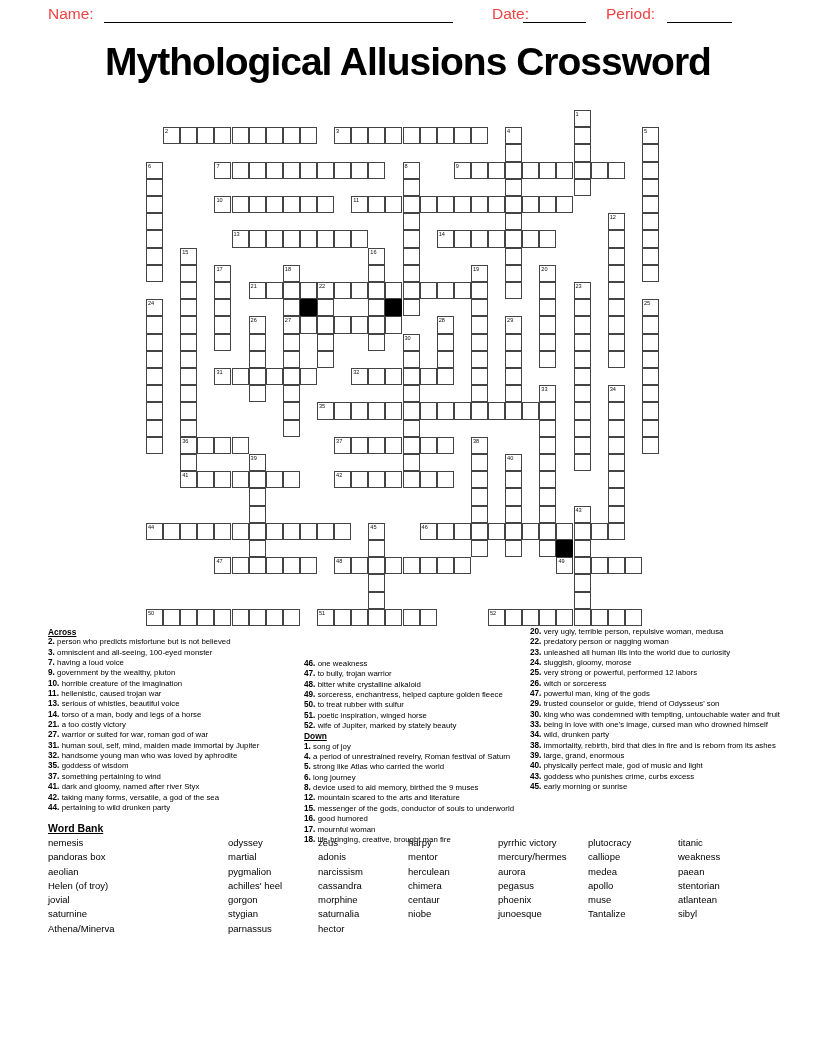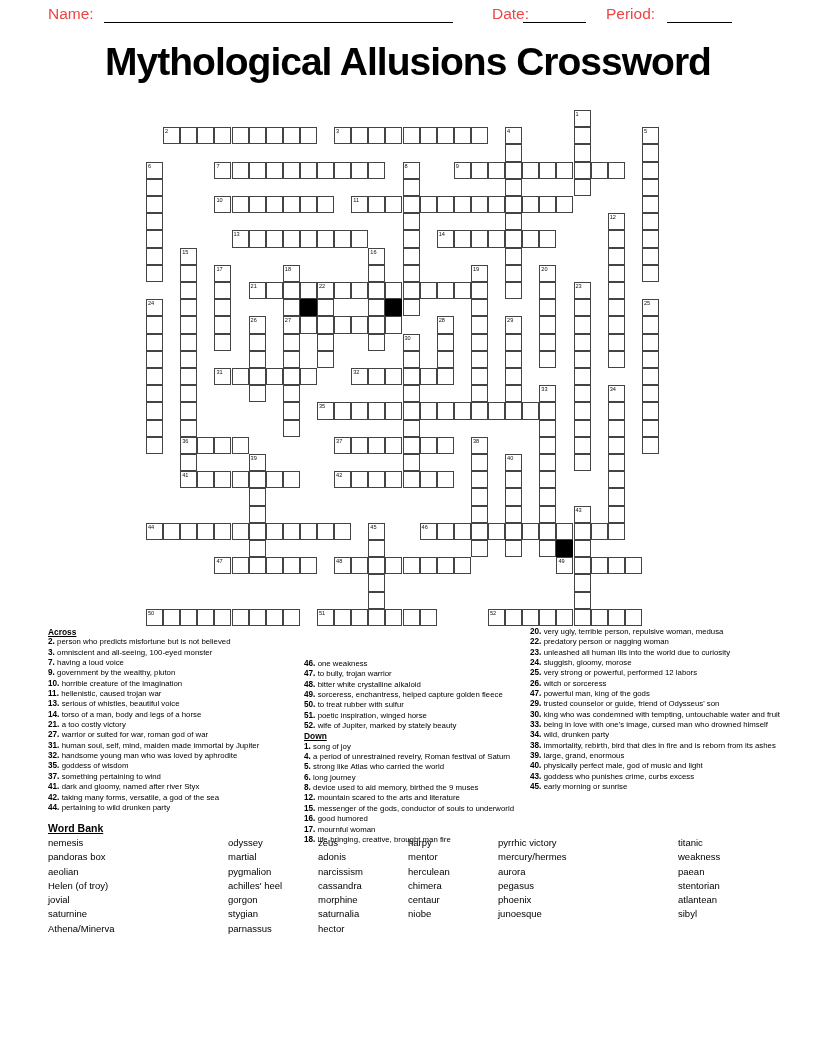--- a/index.html
+++ b/index.html
@@ -637,20 +637,28 @@
         <div>niobe</div>
       </div>
       <div class="wb-col" style="left: 450px;">
         <div>pyrrhic victory</div>
         <div>mercury/hermes</div>
         <div>aurora</div>
         <div>pegasus</div>
         <div>phoenix</div>
         <div>junoesque</div>
       </div>
+      <div class="wb-col" style="left: 540px;">
+        <div>plutocracy</div>
+        <div>calliope</div>
+        <div>medea</div>
+        <div>apollo</div>
+        <div>muse</div>
+        <div>Tantalize</div>
+      </div>
       <div class="wb-col" style="left: 630px;">
         <div>titanic</div>
         <div>weakness</div>
         <div>paean</div>
         <div>stentorian</div>
         <div>atlantean</div>
         <div>sibyl</div>
       </div>
     </div>
 

